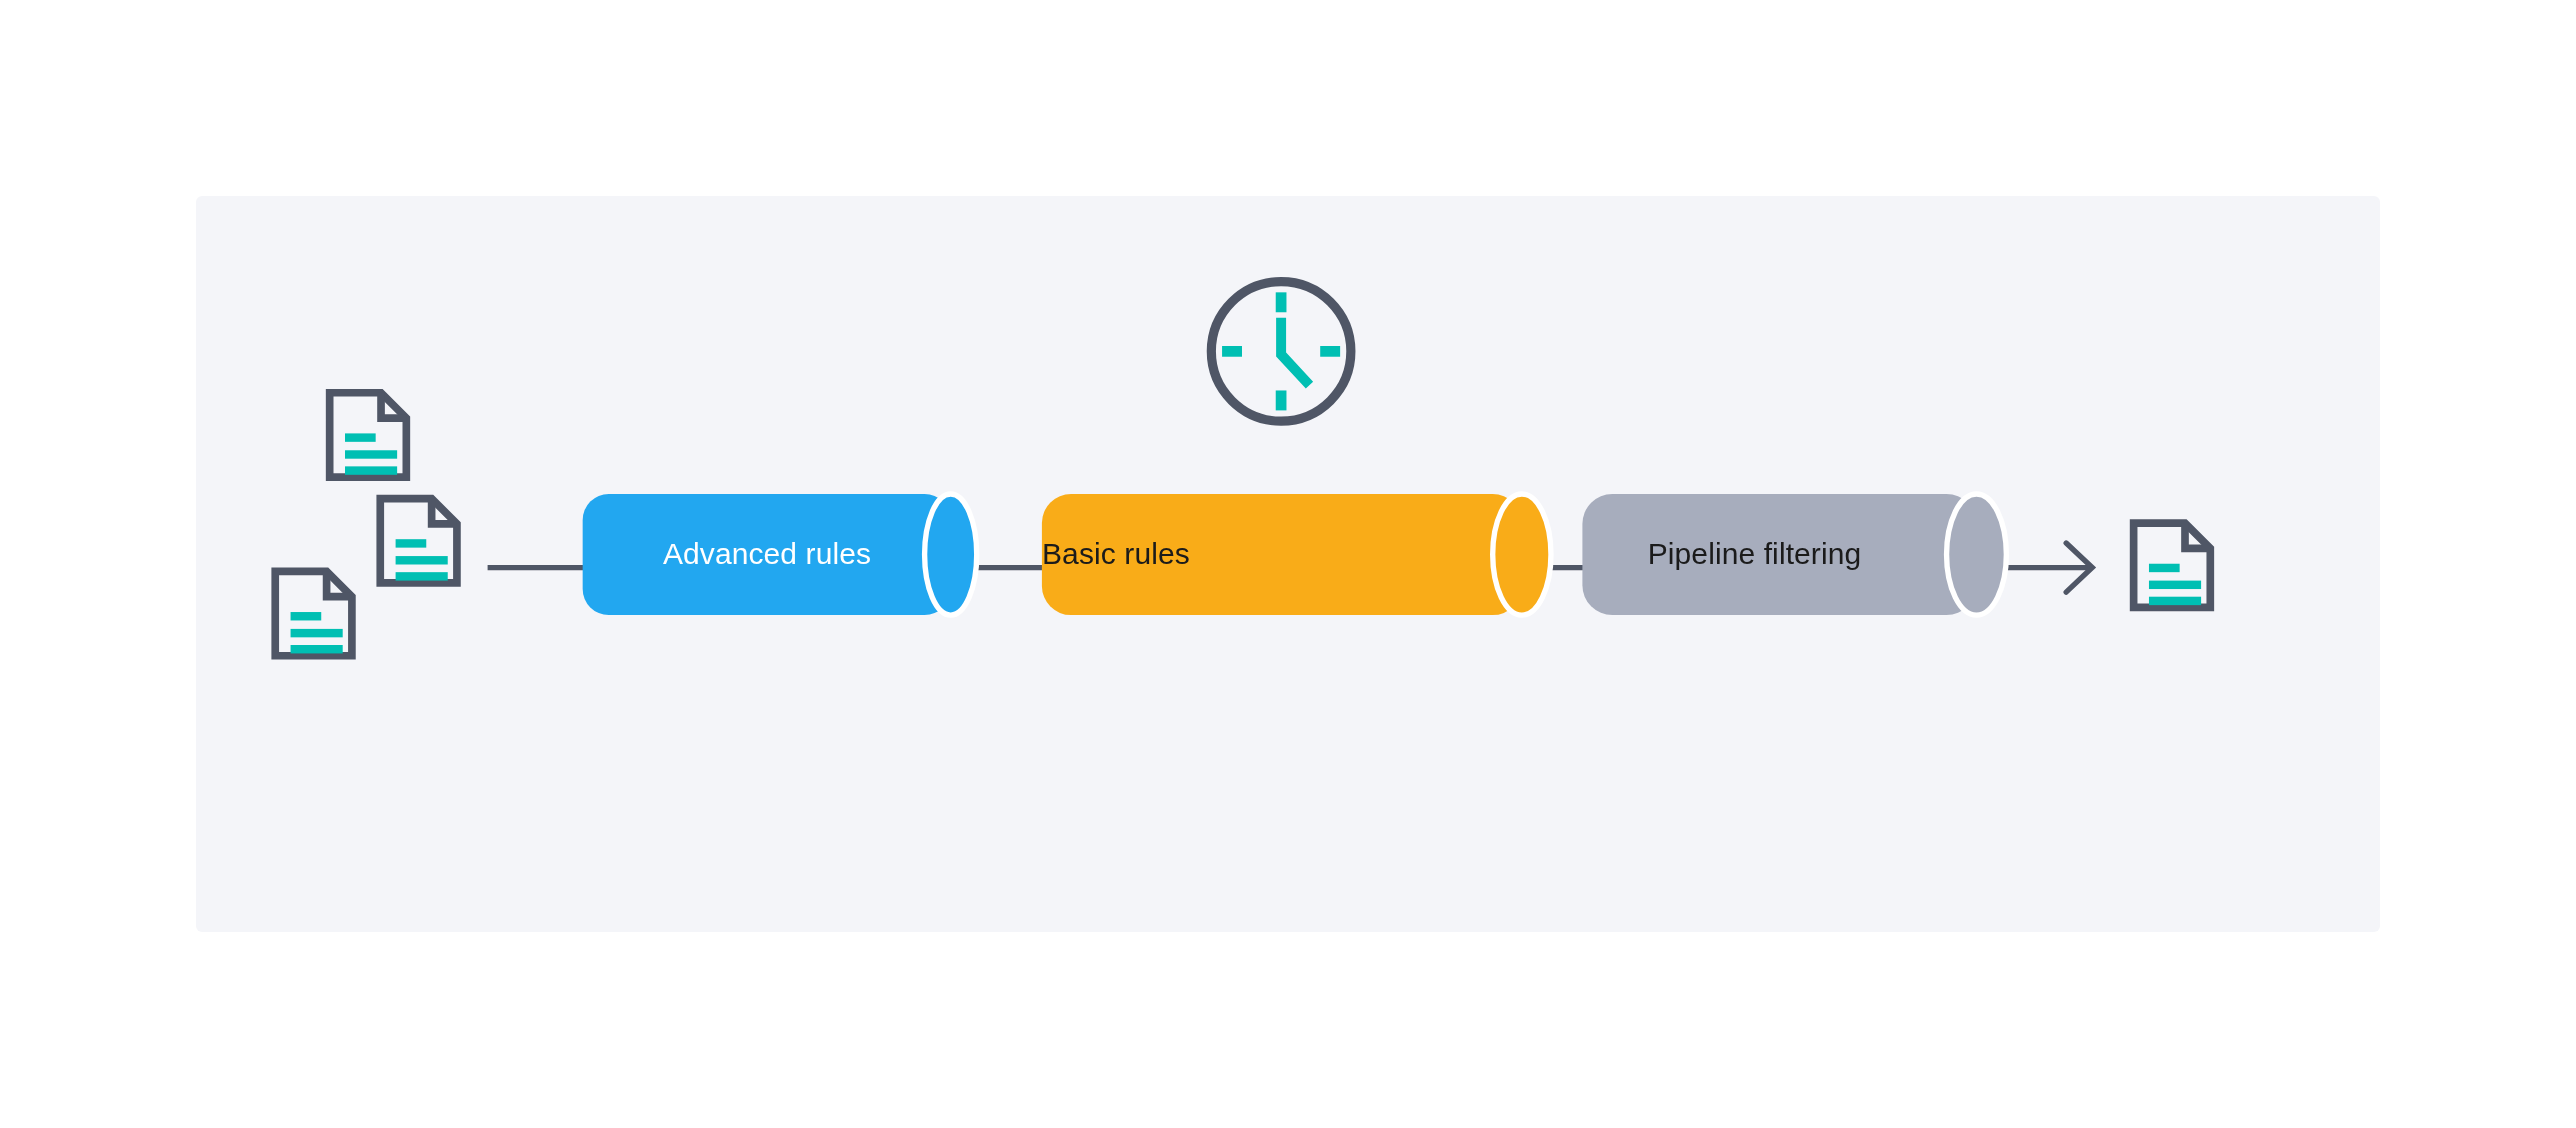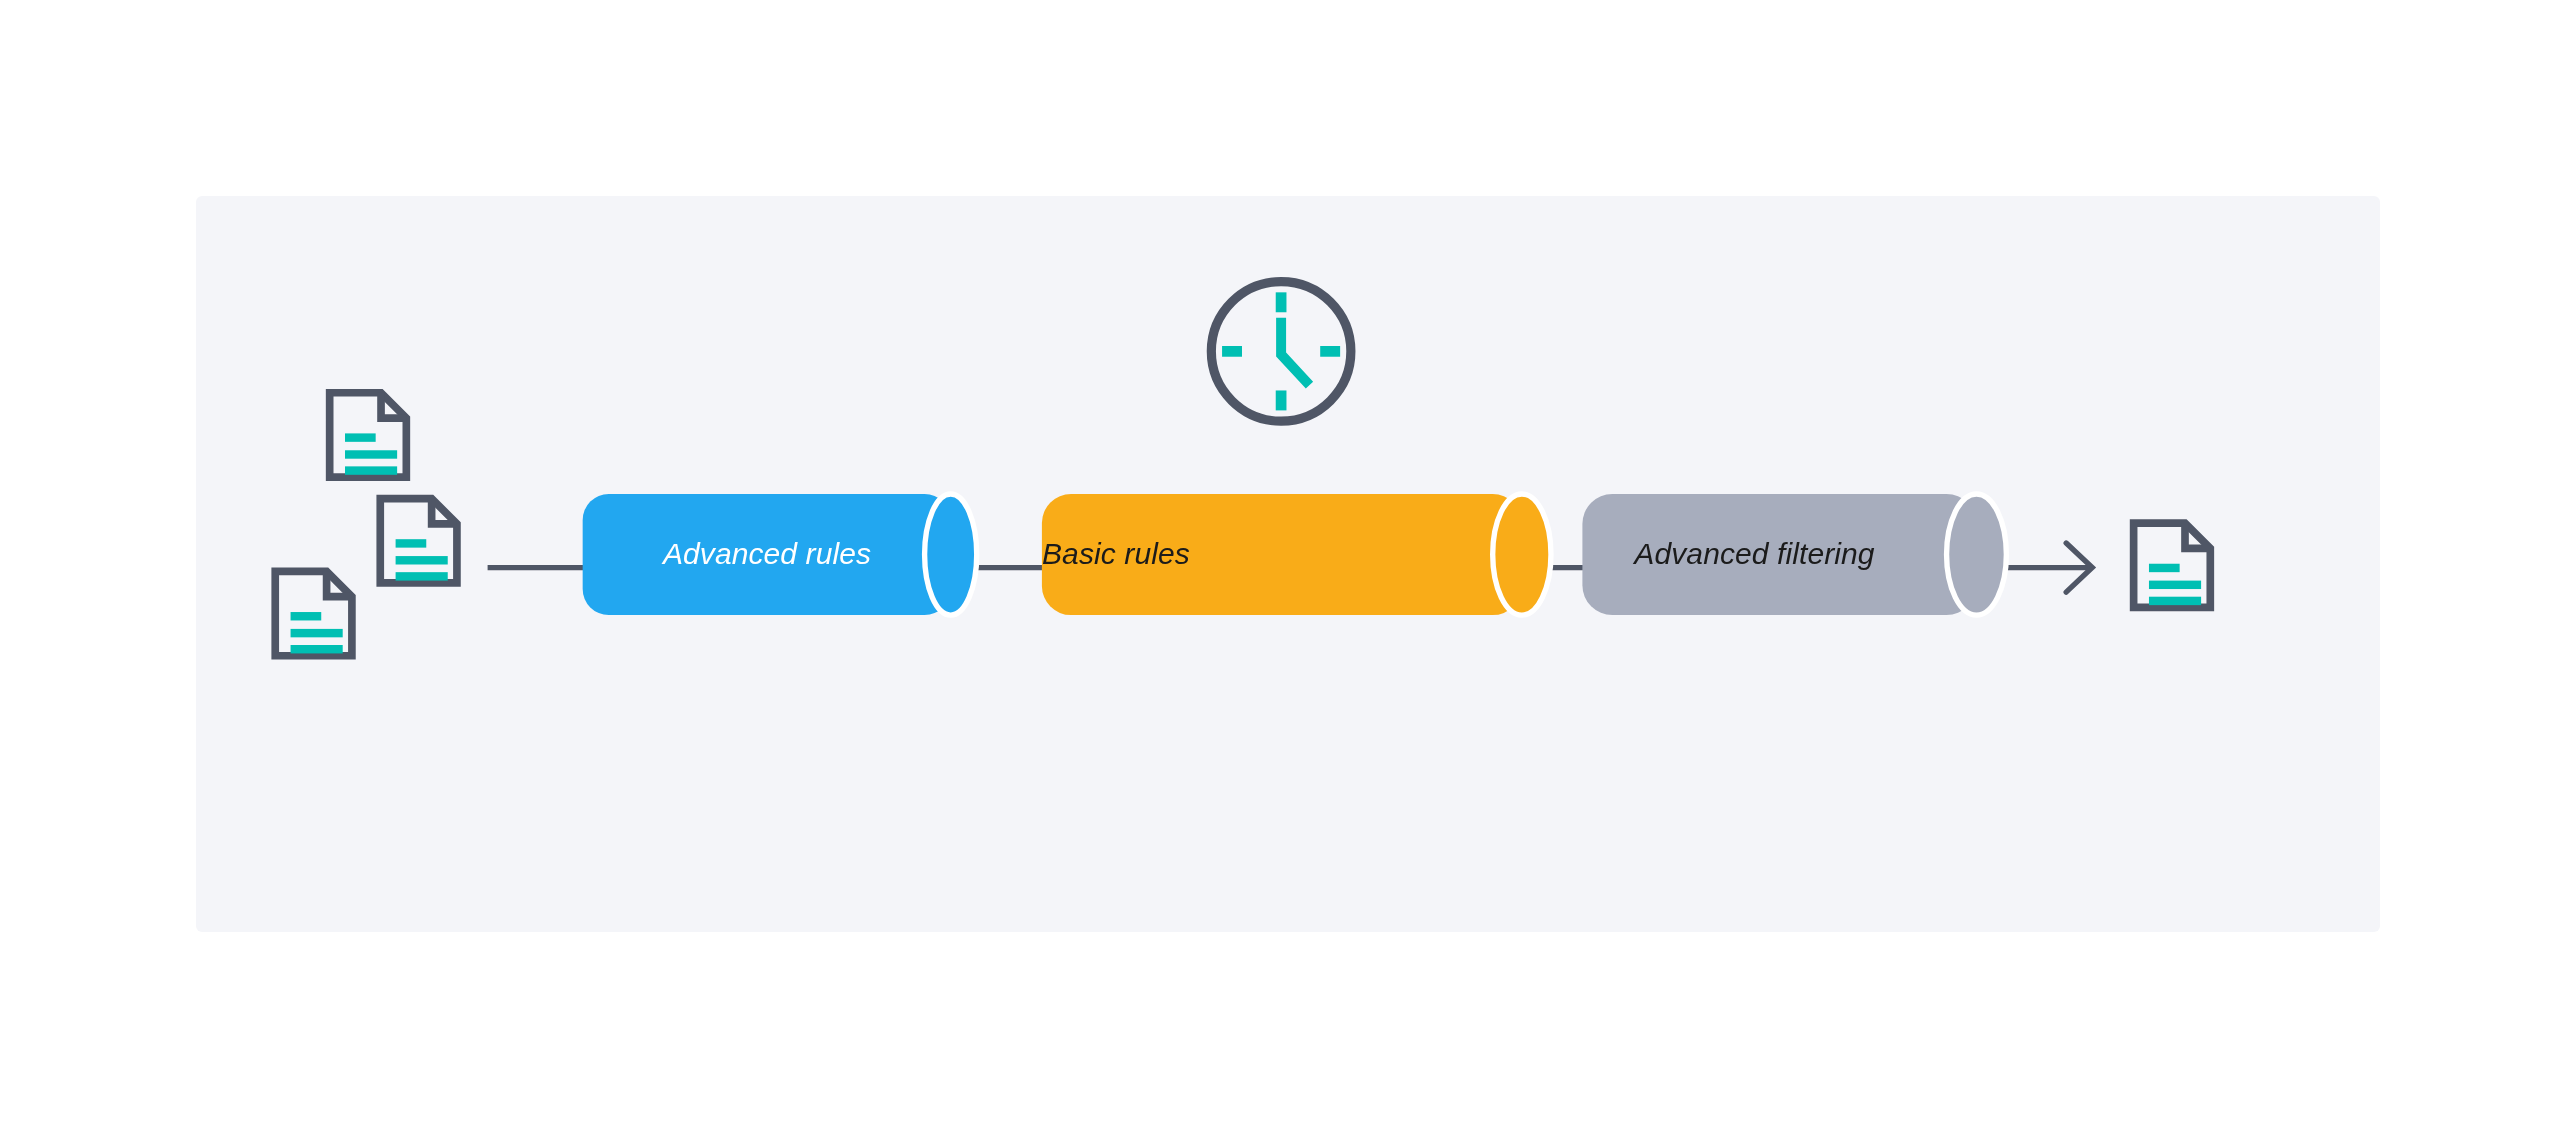--- a/index.html
+++ b/index.html
@@ -12,21 +12,20 @@
     width: 2576px;
     height: 1129px;
     font-family: "Liberation Sans", sans-serif;
     overflow: hidden;
   }
   #root {
     position: relative;
     width: 2576px;
     height: 1129px;
     background: #ffffff;
-    font-style: italic;
   }
   #canvas {
     position: absolute;
     left: 196px;
     top: 196px;
     width: 2184px;
     height: 736px;
     background: #f4f5f9;
     border-radius: 6.1px;
   }
@@ -117,16 +116,16 @@
     <g transform="translate(2778,677)">
       <use href="#doc-glyph"></use>
     </g>
 
   </svg>
 
   <div class="stage-label" style="left:583px; top:539px; width:368px; text-align:center; color:#ffffff;">Advanced rules</div>
 
   <div class="stage-label" style="left:1042px; top:539px; width:429px; color:#1b1b1b;">Basic rules</div>
 
-  <div class="stage-label" style="left:1582px; top:539px; width:345px; text-align:center; color:#1b1b1b;">Advanced filtering</div>
+  <div class="stage-label" style="left:1582px; top:539px; width:345px; text-align:center; color:#1b1b1b;">Pipeline filtering</div>
 
 </div>
 
 
 </body></html>

